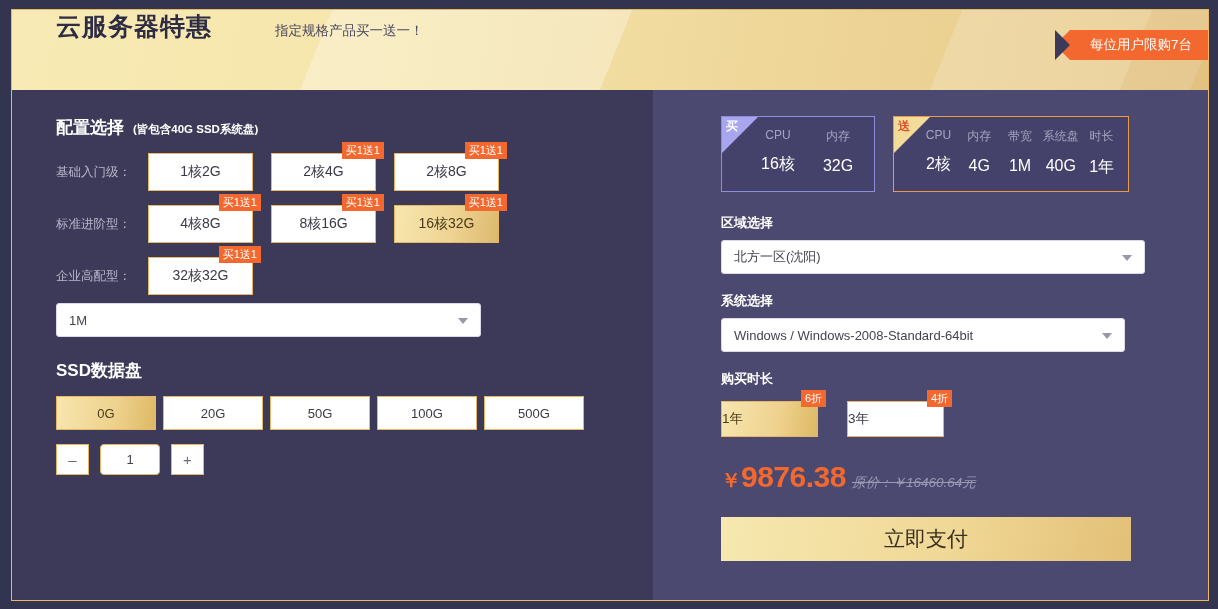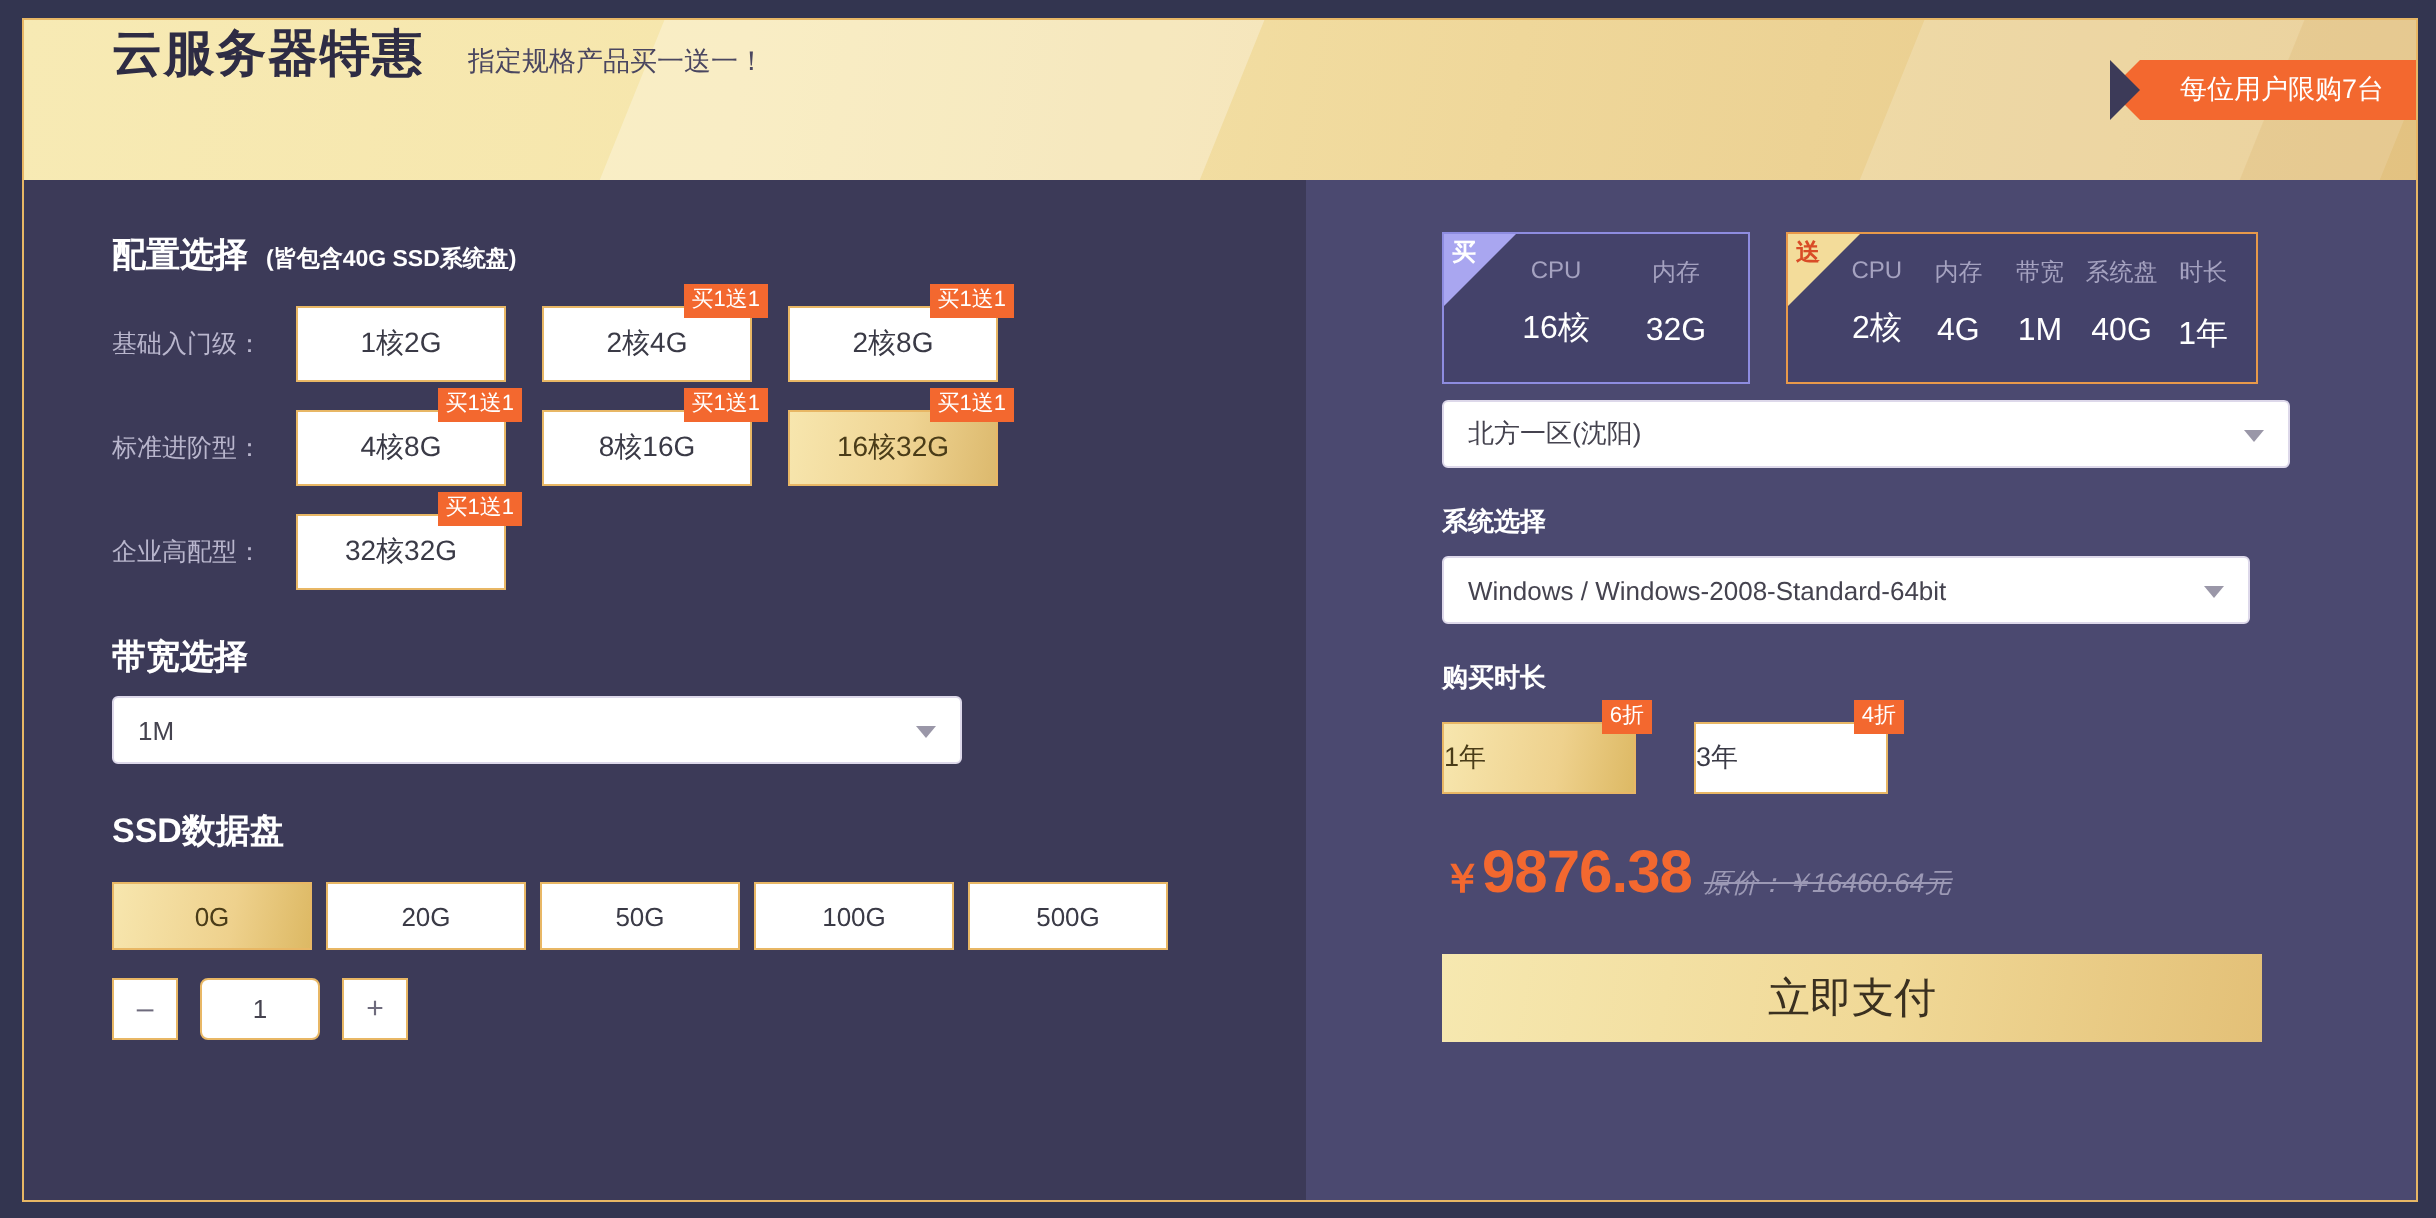--- a/index.html
+++ b/index.html
@@ -50,20 +50,21 @@
     position: absolute; top: -40px; left: 1120px;
     width: 140px; height: 180px;
     background: rgba(220,180,110,0.28);
     transform: skewX(-22deg);
   }
   .header-inner {
     position: relative;
     display: flex; align-items: baseline;
     height: 100%;
     padding-left: 44px;
+    gap: 41px;
   }
   .hdr-title {
     font-size: 25px; font-weight: bold; color: #2e2c44;
     letter-spacing: 1px;
   }
   .hdr-sub {
     margin-left: 22px;
     font-size: 13.5px; color: #4a4660;
   }
 
@@ -369,21 +370,20 @@
         </div>
 
         <div class="cfg-row">
           <div class="cfg-label">企业高配型：</div>
           <div class="opt">
             <span class="tag">买1送1</span>
             <span>32核32G</span>
           </div>
         </div>
 
-        <div class="sec-title mt22">带宽选择</div>
         <div class="select mt8" style="width:425px;">
           <span>1M</span>
           <span class="caret"></span>
         </div>
 
         <div class="sec-title mt22">SSD数据盘</div>
         <div class="ssd-row">
           <div class="ssd-opt sel">
             <span>0G</span>
           </div>
@@ -448,20 +448,21 @@
                 <div class="spec-v">40G</div>
               </div>
               <div class="spec-col">
                 <div class="spec-h">时长</div>
                 <div class="spec-v">1年</div>
               </div>
             </div>
           </div>
         </div>
 
+        <div class="sub-title mt22">区域选择</div>
         <div class="select mt8" style="width:424px;">
           <span>北方一区(沈阳)</span>
           <span class="caret"></span>
         </div>
 
         <div class="sub-title mt18">系统选择</div>
         <div class="select mt8" style="width:404px;">
           <span>Windows / Windows-2008-Standard-64bit</span>
           <span class="caret"></span>
         </div>

